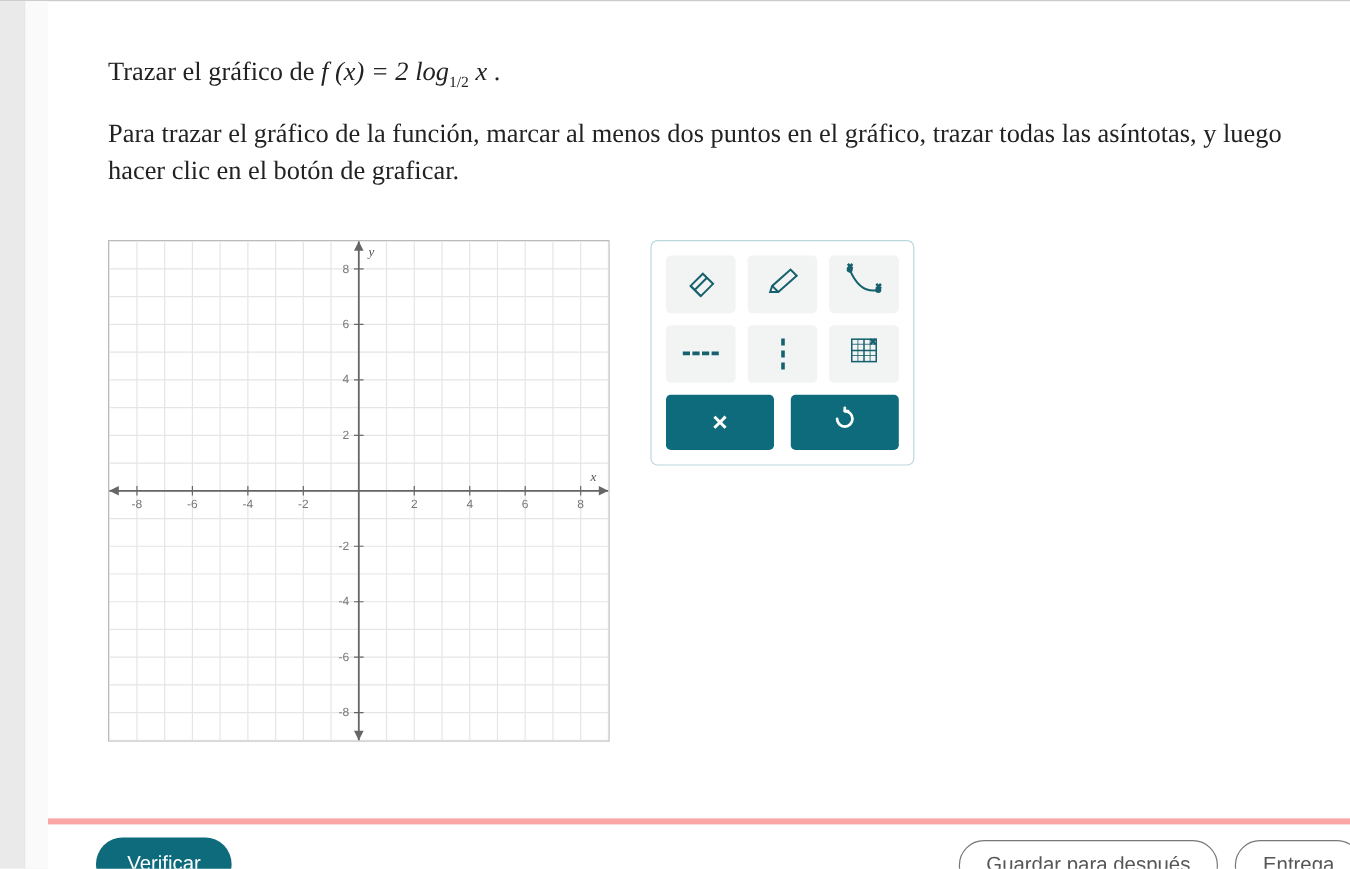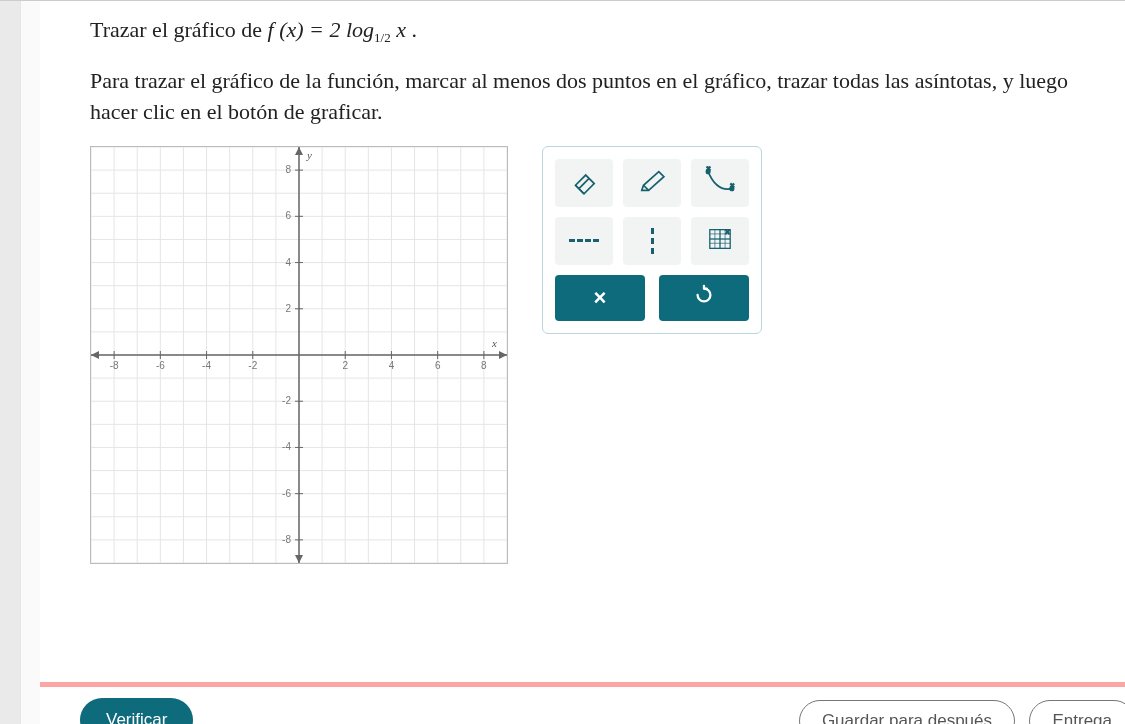--- a/index.html
+++ b/index.html
@@ -27,40 +27,40 @@
   .gutter-inner {
     position: absolute;
     left: 20px; top: 0; bottom: 0;
     width: 20px;
     background: #fafafa;
     border-left: 1px solid #e6e6e6;
   }
   .content {
     position: absolute;
     left: 40px; right: 0; top: 0;
-    padding: 16px 0 0 50px;
+    padding: 46px 0 0 50px;
   }
   .question-line {
     font-size: 22px;
     margin-bottom: 20px;
     font-family: Georgia, 'Times New Roman', serif;
     color:#222;
   }
   .formula {
     font-family: 'Times New Roman', serif;
     font-style: italic;
   }
   .sub { font-size: 13px; vertical-align: sub; font-style: normal; }
   .instructions {
     font-size: 22px;
     line-height: 1.4;
     color:#222;
     font-family: Georgia, 'Times New Roman', serif;
     max-width: 1010px;
-    margin-bottom: 18px;
+    margin-bottom: 42px;
   }
   .work-area {
     display: flex;
     align-items: flex-start;
     gap: 34px;
   }
   .graph-wrap {
     border: 1px solid #bbb;
     width: 418px;
     height: 418px;

